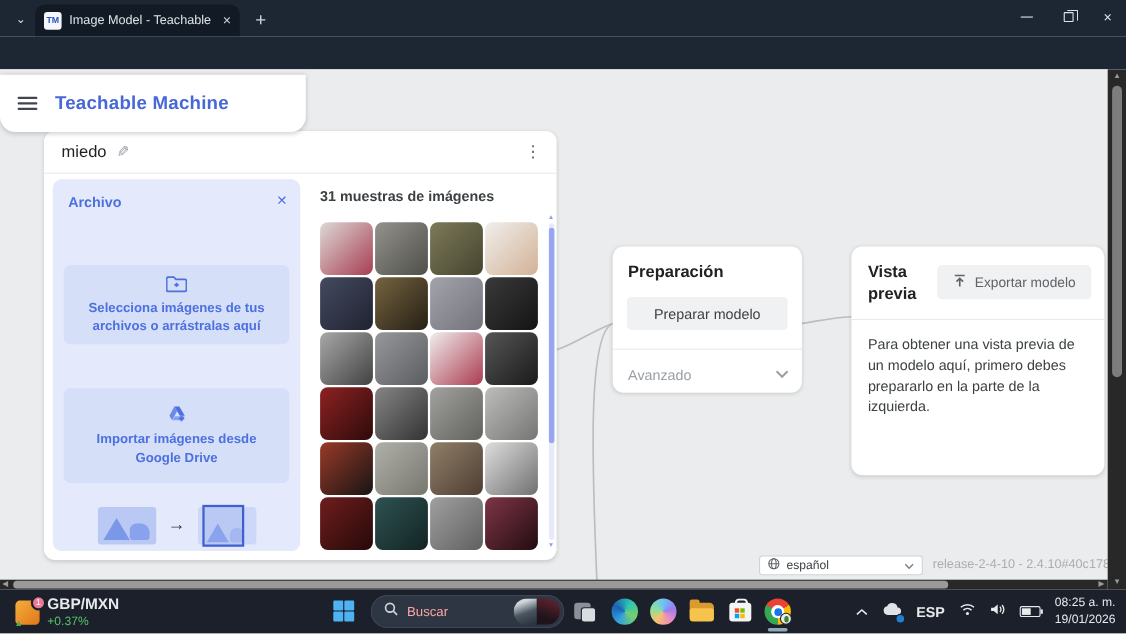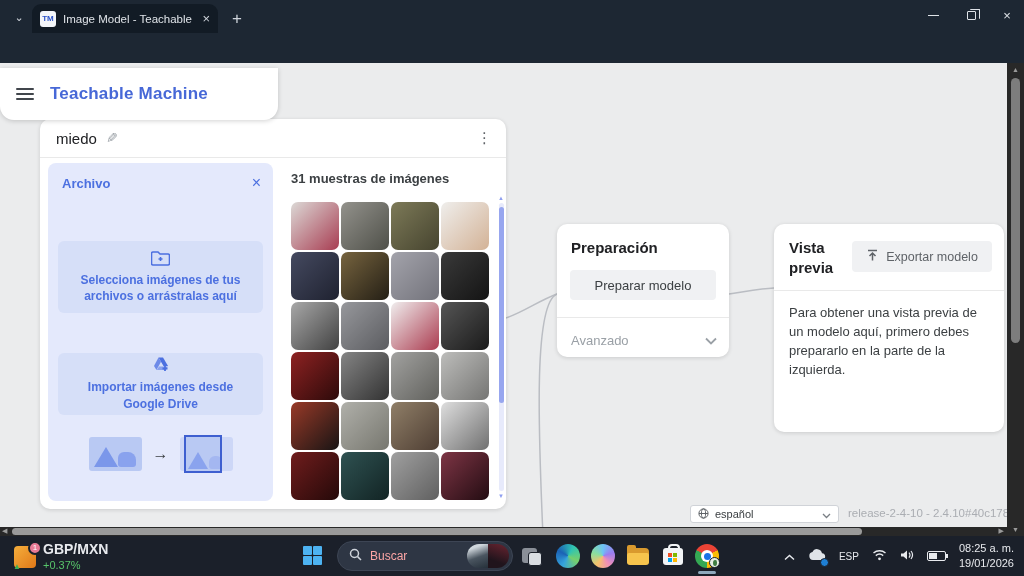--- a/index.html
+++ b/index.html
@@ -48,21 +48,21 @@
   #class-title { font-size:15px; font-weight:normal; color:#202124; }
   .pencil { color:#9aa0a6; font-size:14px; transform:scaleX(-1); }
   #class-kebab { margin-left:auto; color:#5f6368; font-size:15px; }
 
   #file-panel { position:absolute; left:8px; top:44px; width:225px; height:338px; background:#e4e9fc; border-radius:8px; padding:10px; }
   #panel-head { display:flex; align-items:center; justify-content:space-between; padding:2px 2px 10px 4px; }
   #panel-title { color:#4c70e0; font-size:13px; font-weight:bold; }
   #panel-close { color:#4c70e0; font-size:16px; line-height:1; }
   .upload-btn { width:205px; background:#d6dff8; border-radius:6px; color:#4c70e0; font-size:12px; font-weight:bold; display:flex; flex-direction:column; align-items:center; justify-content:center; gap:6px; text-align:center; padding:10px 12px; line-height:1.35;margin-top:40px; }
   #btn-files { height:72px; margin-bottom:13px; }
-  #btn-drive { height:62px; }
+  #btn-drive { height:86px; }
   .upload-btn svg { display:block; }
   #crop-illo { display:flex; align-items:center; justify-content:center; gap:11px; margin:22px 0 12px; }
   .illo-rect { width:53px; height:34px; border-radius:3px; background:#b9c9f3; position:relative; overflow:hidden; }
   .illo-rect .tri { position:absolute; left:5px; bottom:4px; width:0; height:0; border-left:12px solid transparent; border-right:12px solid transparent; border-bottom:20px solid #7b97ea; }
   .illo-rect .blob { position:absolute; right:6px; bottom:4px; width:18px; height:15px; border-radius:6px 8px 3px 3px; background:#89a2ee; }
   #illo-arrow { color:#3c4043; font-size:16px; }
   .illo-crop-wrap { width:53px; height:34px; background:#cdd7f7; border-radius:3px; position:relative; }
   .illo-crop { position:absolute; left:4px; top:-2px; width:38px; height:38px; border:2px solid #3e5fd0; background:#b9c9f3; overflow:hidden; }
   .illo-crop .tri { position:absolute; left:2px; bottom:2px; width:0; height:0; border-left:10px solid transparent; border-right:10px solid transparent; border-bottom:17px solid #8aa3ee; }
   .illo-crop .blob { position:absolute; right:-4px; bottom:2px; width:15px; height:13px; border-radius:6px 8px 3px 3px; background:#a4b7f1; }
@@ -127,21 +127,21 @@
   #icon-store .win { position:absolute; left:7px; top:9px; width:9px; height:9px; display:grid; grid-template-columns:4px 4px; grid-auto-rows:4px; gap:1px; }
   #icon-store .win i:nth-child(1){background:#f25022;} #icon-store .win i:nth-child(2){background:#7fba00;}
   #icon-store .win i:nth-child(3){background:#00a4ef;} #icon-store .win i:nth-child(4){background:#ffb900;}
   #icon-chrome .ring { position:absolute; left:0; top:0; width:24px; height:24px; border-radius:50%; background:conic-gradient(from -60deg,#ea4335 0 120deg,#fbbc05 120deg 240deg,#34a853 240deg 360deg); }
   #icon-chrome .white { position:absolute; left:6px; top:6px; width:12px; height:12px; border-radius:50%; background:#fff; }
   #icon-chrome .blue { position:absolute; left:8.5px; top:8.5px; width:7px; height:7px; border-radius:50%; background:#1a73e8; }
   #icon-chrome .badge { position:absolute; left:14px; top:13px; width:11px; height:11px; border-radius:50%; background:#e7efe4; border:1px solid #1b202a; }
   #icon-chrome .badge:before { content:""; position:absolute; left:3px; top:2px; width:4px; height:6px; background:#3f7d42; border-radius:50% 40% 50% 50%; }
   #chrome-indicator { position:absolute; left:698px; top:35px; width:18px; height:3px; border-radius:2px; background:#8fa9bd; }
   #tray { position:absolute; right:4px; top:0; height:40px; display:flex; align-items:center; gap:13px; color:#e8eaee; }
-  #tray-lang { font-size:10px; font-weight:normal; }
+  #tray-lang { font-size:13px; font-weight:bold; }
   #battery { width:19px; height:10px; border:1px solid #e8eaee; border-radius:2px; position:relative; }
   #battery:before { content:""; position:absolute; right:-3px; top:2px; width:2px; height:4px; background:#e8eaee; }
   #battery i { position:absolute; left:1px; top:1px; bottom:1px; width:8px; background:#e8eaee; }
   #clock { text-align:right; font-size:11px; line-height:1.35; padding-right:6px; }
 </style>
 </head>
 <body>
 
 <div id="titlebar" class="abs">
   <div id="tab-search-btn" class="abs">⌄</div>

